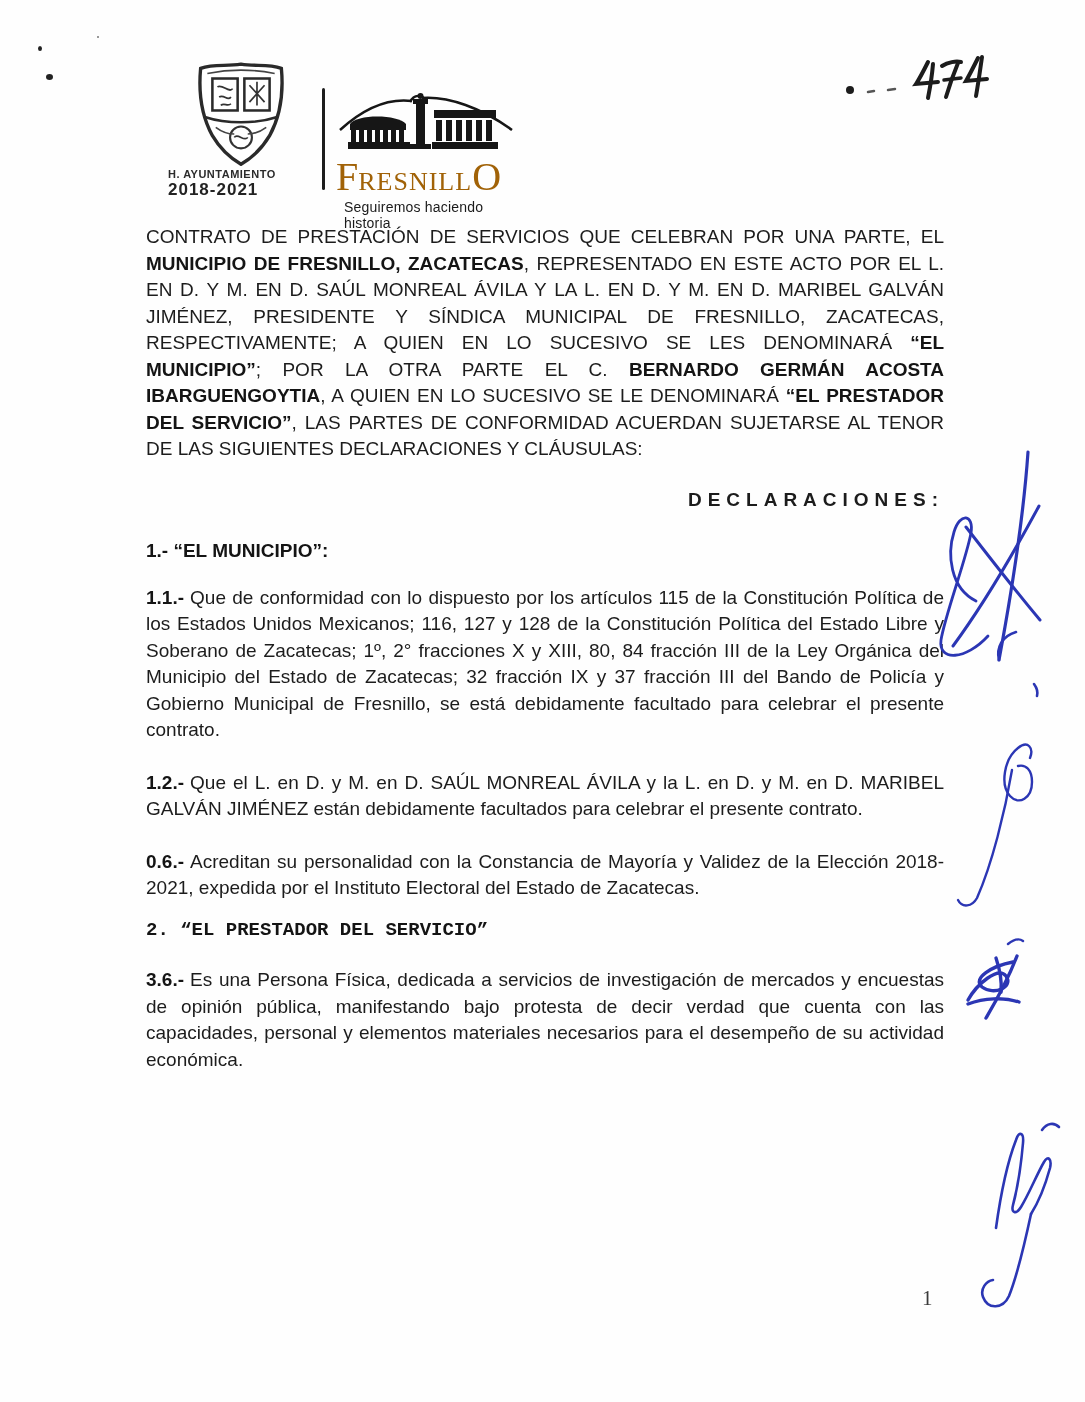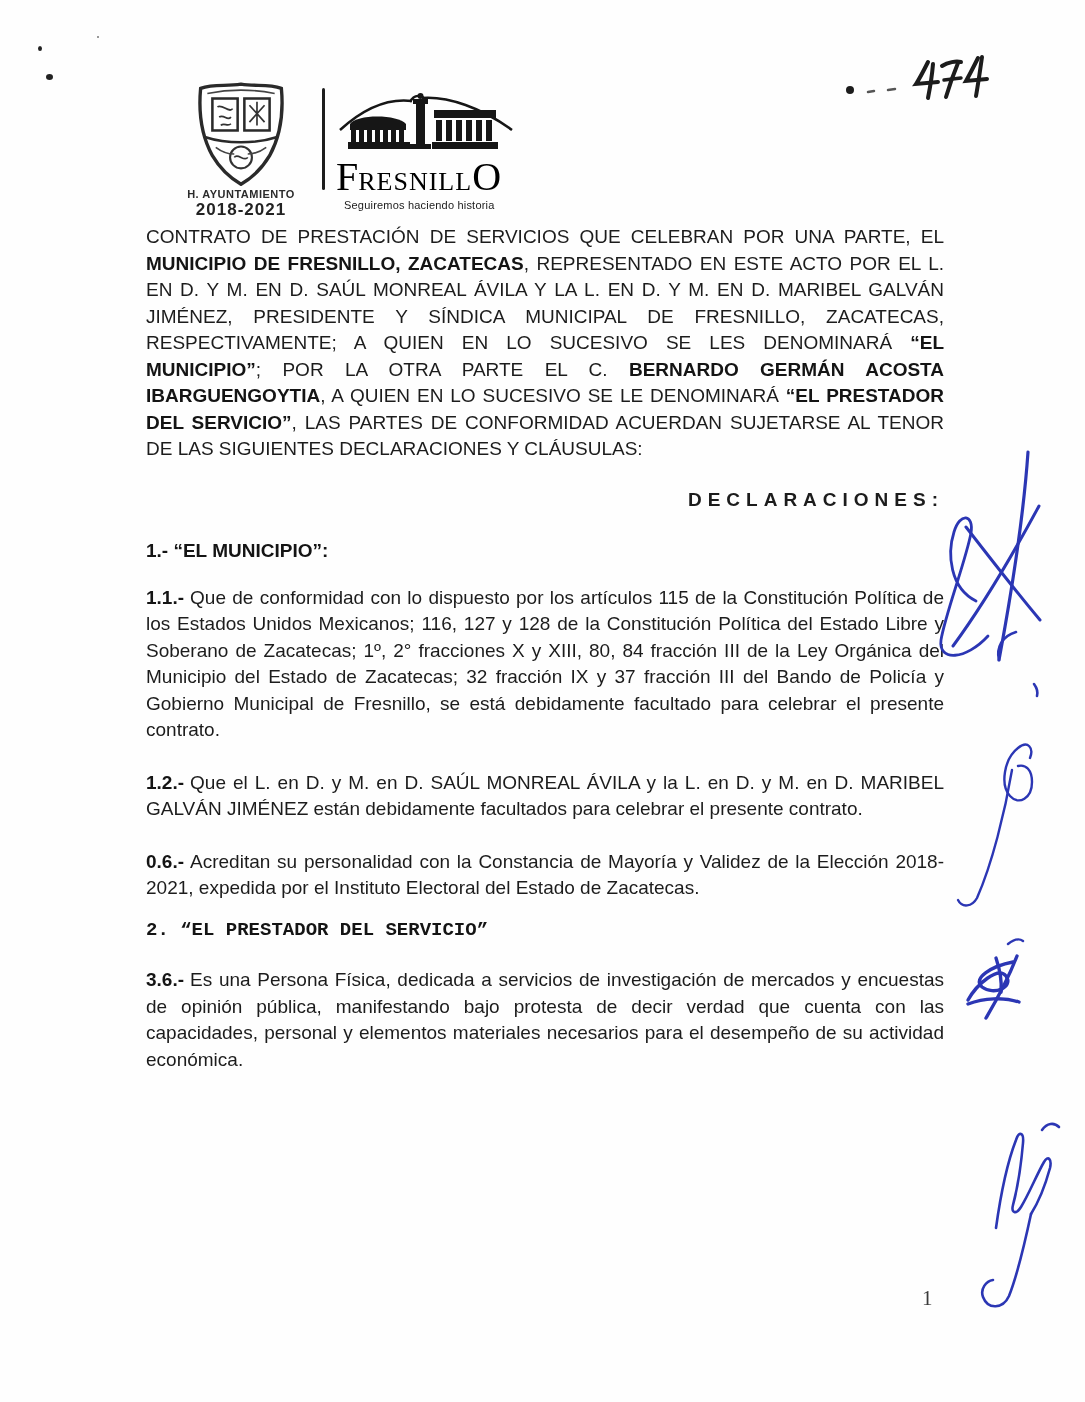--- a/index.html
+++ b/index.html
@@ -2,30 +2,30 @@
 <html><head>
 <meta charset="utf-8">
 <style>
   html,body{margin:0;padding:0;background:#e8e8e8;}
   #page{
     position:relative;width:1085px;height:1402px;background:#fefefe;
     font-family:"Liberation Sans",sans-serif;color:#1c1c1c;overflow:hidden;
     margin:0 auto;box-shadow:0 0 6px rgba(0,0,0,.25);
   }
   
-  #crest{position:absolute;left:168px;top:80px;width:146px;text-align:center;}
+  #crest{position:absolute;left:168px;top:60px;width:146px;text-align:left;}
   #crest svg{display:block;margin:0 auto;}
   .crest-cap1{font-size:11px;font-weight:bold;letter-spacing:.5px;color:#2b2b2b;margin-top:2px;}
   .crest-cap2{font-size:17px;font-weight:bold;letter-spacing:1px;color:#222;}
   #logo-divider{position:absolute;left:322px;top:88px;width:3px;height:102px;background:#1d1d1d;border-radius:2px;}
   #fresnillo{position:absolute;left:336px;top:90px;width:186px;}
-  #fresnillo .wordmark{white-space:nowrap;font-family:"Liberation Serif",serif;color:#000000;line-height:1;margin-top:1px;}
+  #fresnillo .wordmark{white-space:nowrap;font-family:"Liberation Serif",serif;color:#a16207;line-height:1;margin-top:1px;}
   #fresnillo .wm-big{font-size:40px;}
   #fresnillo .wm-small{font-size:26px;letter-spacing:1px;}
-  #fresnillo .tagline{font-size:11px;color:#1a1a1a;margin:2px 0 0 8px;letter-spacing:.2px;}
+  #fresnillo .tagline{font-size:14px;color:#1a1a1a;margin:2px 0 0 8px;letter-spacing:.2px;}
   
   #doc{position:absolute;left:138px;top:216px;width:814px;font-size:19px;line-height:26.5px;text-align:justify;}
   #doc p{margin:8px;}
   b{color:#141414;}
   .center{text-align:right;}
   .decl{font-weight:bold;letter-spacing:6px;}
   .mt15{margin-top:15px!important;font-family:Liberation Mono, monospace;} .mt20{margin-top:20px!important;}
   .mt24{margin-top:24px!important;} .mt25{margin-top:25px!important;}
   .mt26{margin-top:26px!important;} .mt27{margin-top:27px!important;}
   .pnum{margin-right:6px;}

